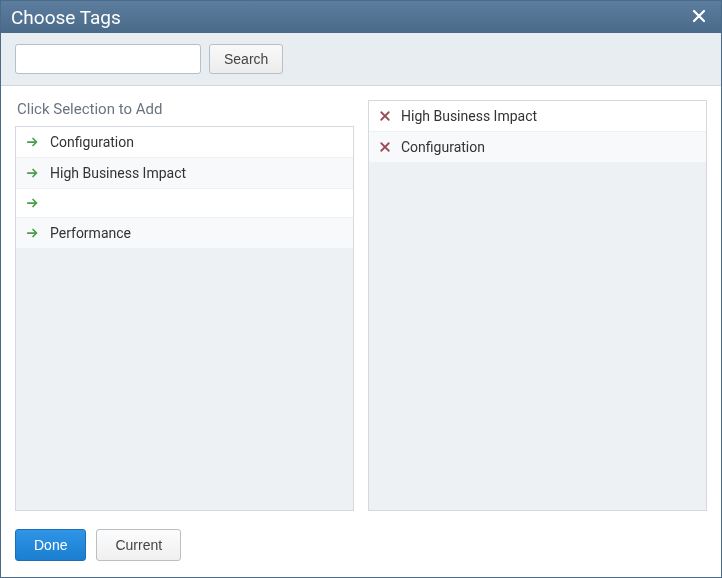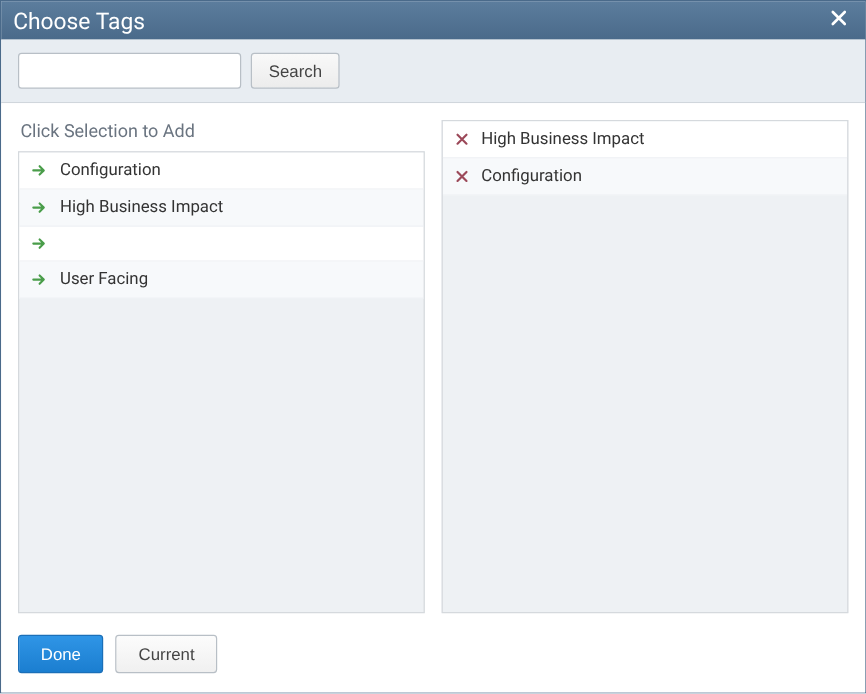--- a/index.html
+++ b/index.html
@@ -191,21 +191,21 @@
                 <path d="M2 8 L11 8 M8 4 L12 8 L8 12" stroke="#4a9d4a" stroke-width="2" fill="none" stroke-linecap="round" stroke-linejoin="round"></path>
               </svg>
             </span>
           </div>
           <div class="list-item">
             <span class="icon-arrow">
               <svg viewBox="0 0 16 16">
                 <path d="M2 8 L11 8 M8 4 L12 8 L8 12" stroke="#4a9d4a" stroke-width="2" fill="none" stroke-linecap="round" stroke-linejoin="round"></path>
               </svg>
             </span>
-            <span class="item-label">User Facing</span>
+            <span class="item-label">Performance</span>
           </div>
         </div>
     </div>
 
     <div class="column">
       <div class="listbox" id="selected-list">
           <div class="list-item">
             <span class="icon-x">
               <svg viewBox="0 0 16 16">
                 <path d="M3 3 L13 13 M13 3 L3 13" stroke="#9c4a5a" stroke-width="2.4" stroke-linecap="round" fill="none"></path>

